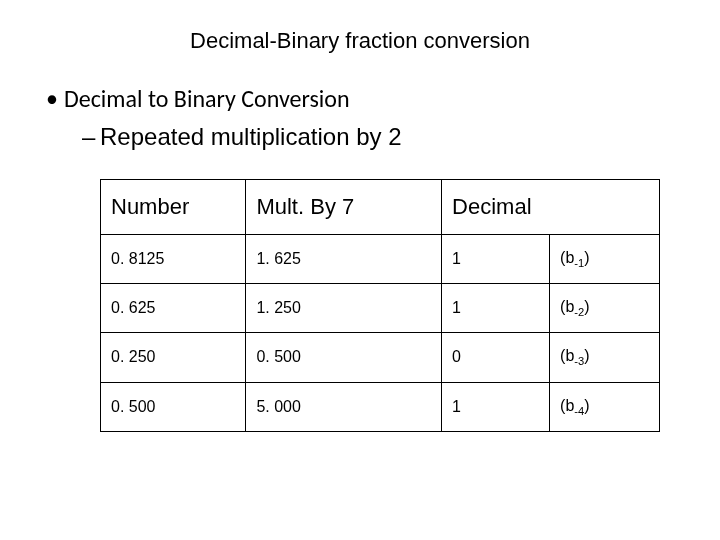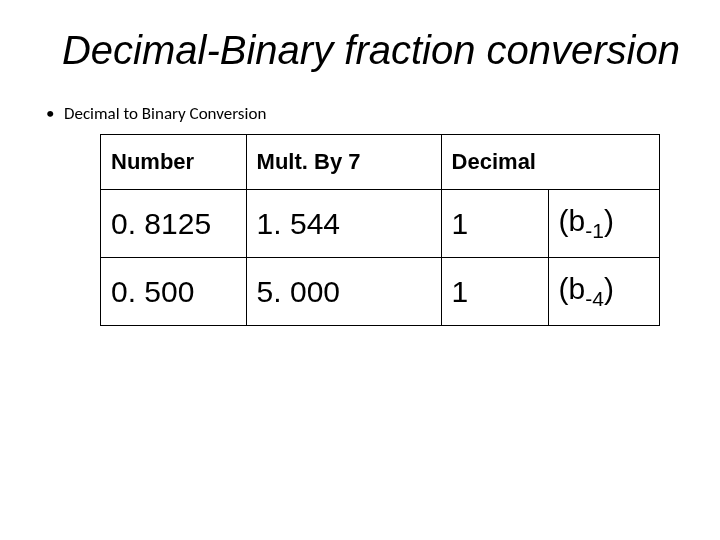--- a/index.html
+++ b/index.html
@@ -9,28 +9,27 @@
     height: 540px;
     background: #fff;
     font-family: Arial, Helvetica, sans-serif;
     color: #000;
     overflow: hidden;
   }
   .slide {
     padding: 20px 40px 0 40px;
   }
   .title {
-    font-size: 40px;
-    text-align: right;
+    font-size: 22px;
+    text-align: center;
     margin: 8px 0 30px 0;
     font-weight: 400;
-    font-style: italic;
   }
   .bullet-1 {
-    font-size: 17px;
+    font-size: 24px;
     font-family: Calibri, Arial, sans-serif;
     margin: 0 0 10px 6px;
   }
   .bullet-1 .dot {
     display: inline-block;
     width: 18px;
   }
   .bullet-2 {
     font-size: 24px;
     margin: 0 0 28px 42px;
@@ -40,27 +39,26 @@
     width: 18px;
   }
   table.conv {
     border-collapse: collapse;
     margin-left: 60px;
     width: 560px;
   }
   table.conv td {
     border: 1.5px solid #000;
     padding: 14px 10px 14px 10px;
-    font-size: 30px;
+    font-size: 16px;
     text-align: left;
     vertical-align: middle;
   }
   table.conv tr.header td {
     font-size: 22px;
-    font-weight: bold;
   }
   .col-num   { width: 130px; }
   .col-mult  { width: 190px; }
   .col-int   { width: 95px; }
   .col-bit   { width: 95px; }
   .sub {
     font-size: 0.7em;
     vertical-align: sub;
   }
 </style>
@@ -68,37 +66,52 @@
 <body>
 
 <div class="slide">
 
   <div class="title">Decimal-Binary fraction conversion</div>
 
   <div class="bullet-1">
     <span class="dot">•</span><span>Decimal to Binary Conversion</span>
   </div>
 
+  <div class="bullet-2">
+    <span class="dash">–</span><span>Repeated multiplication by 2</span>
+  </div>
 
   <table class="conv">
     <tbody>
         <tr class="header">
       <td class="col-num">Number</td>
       <td class="col-mult">Mult. By 7</td>
       <td class="col-int" colspan="2">Decimal</td>
     </tr>
 
     <tr>
       <td>0. 8125</td>
-      <td>1. 544</td>
+      <td>1. 625</td>
       <td class="col-int">1</td>
       <td class="col-bit"><span>(b</span><span class="sub">-1</span><span>)</span></td>
     </tr>
 
+    <tr>
+      <td>0. 625</td>
+      <td>1. 250</td>
+      <td>1</td>
+      <td><span>(b</span><span class="sub">-2</span><span>)</span></td>
+    </tr>
 
+    <tr>
+      <td>0. 250</td>
+      <td>0. 500</td>
+      <td>0</td>
+      <td><span>(b</span><span class="sub">-3</span><span>)</span></td>
+    </tr>
 
     <tr>
       <td>0. 500</td>
       <td>5. 000</td>
       <td>1</td>
       <td><span>(b</span><span class="sub">-4</span><span>)</span></td>
     </tr>
   </tbody>
     </table>
 

